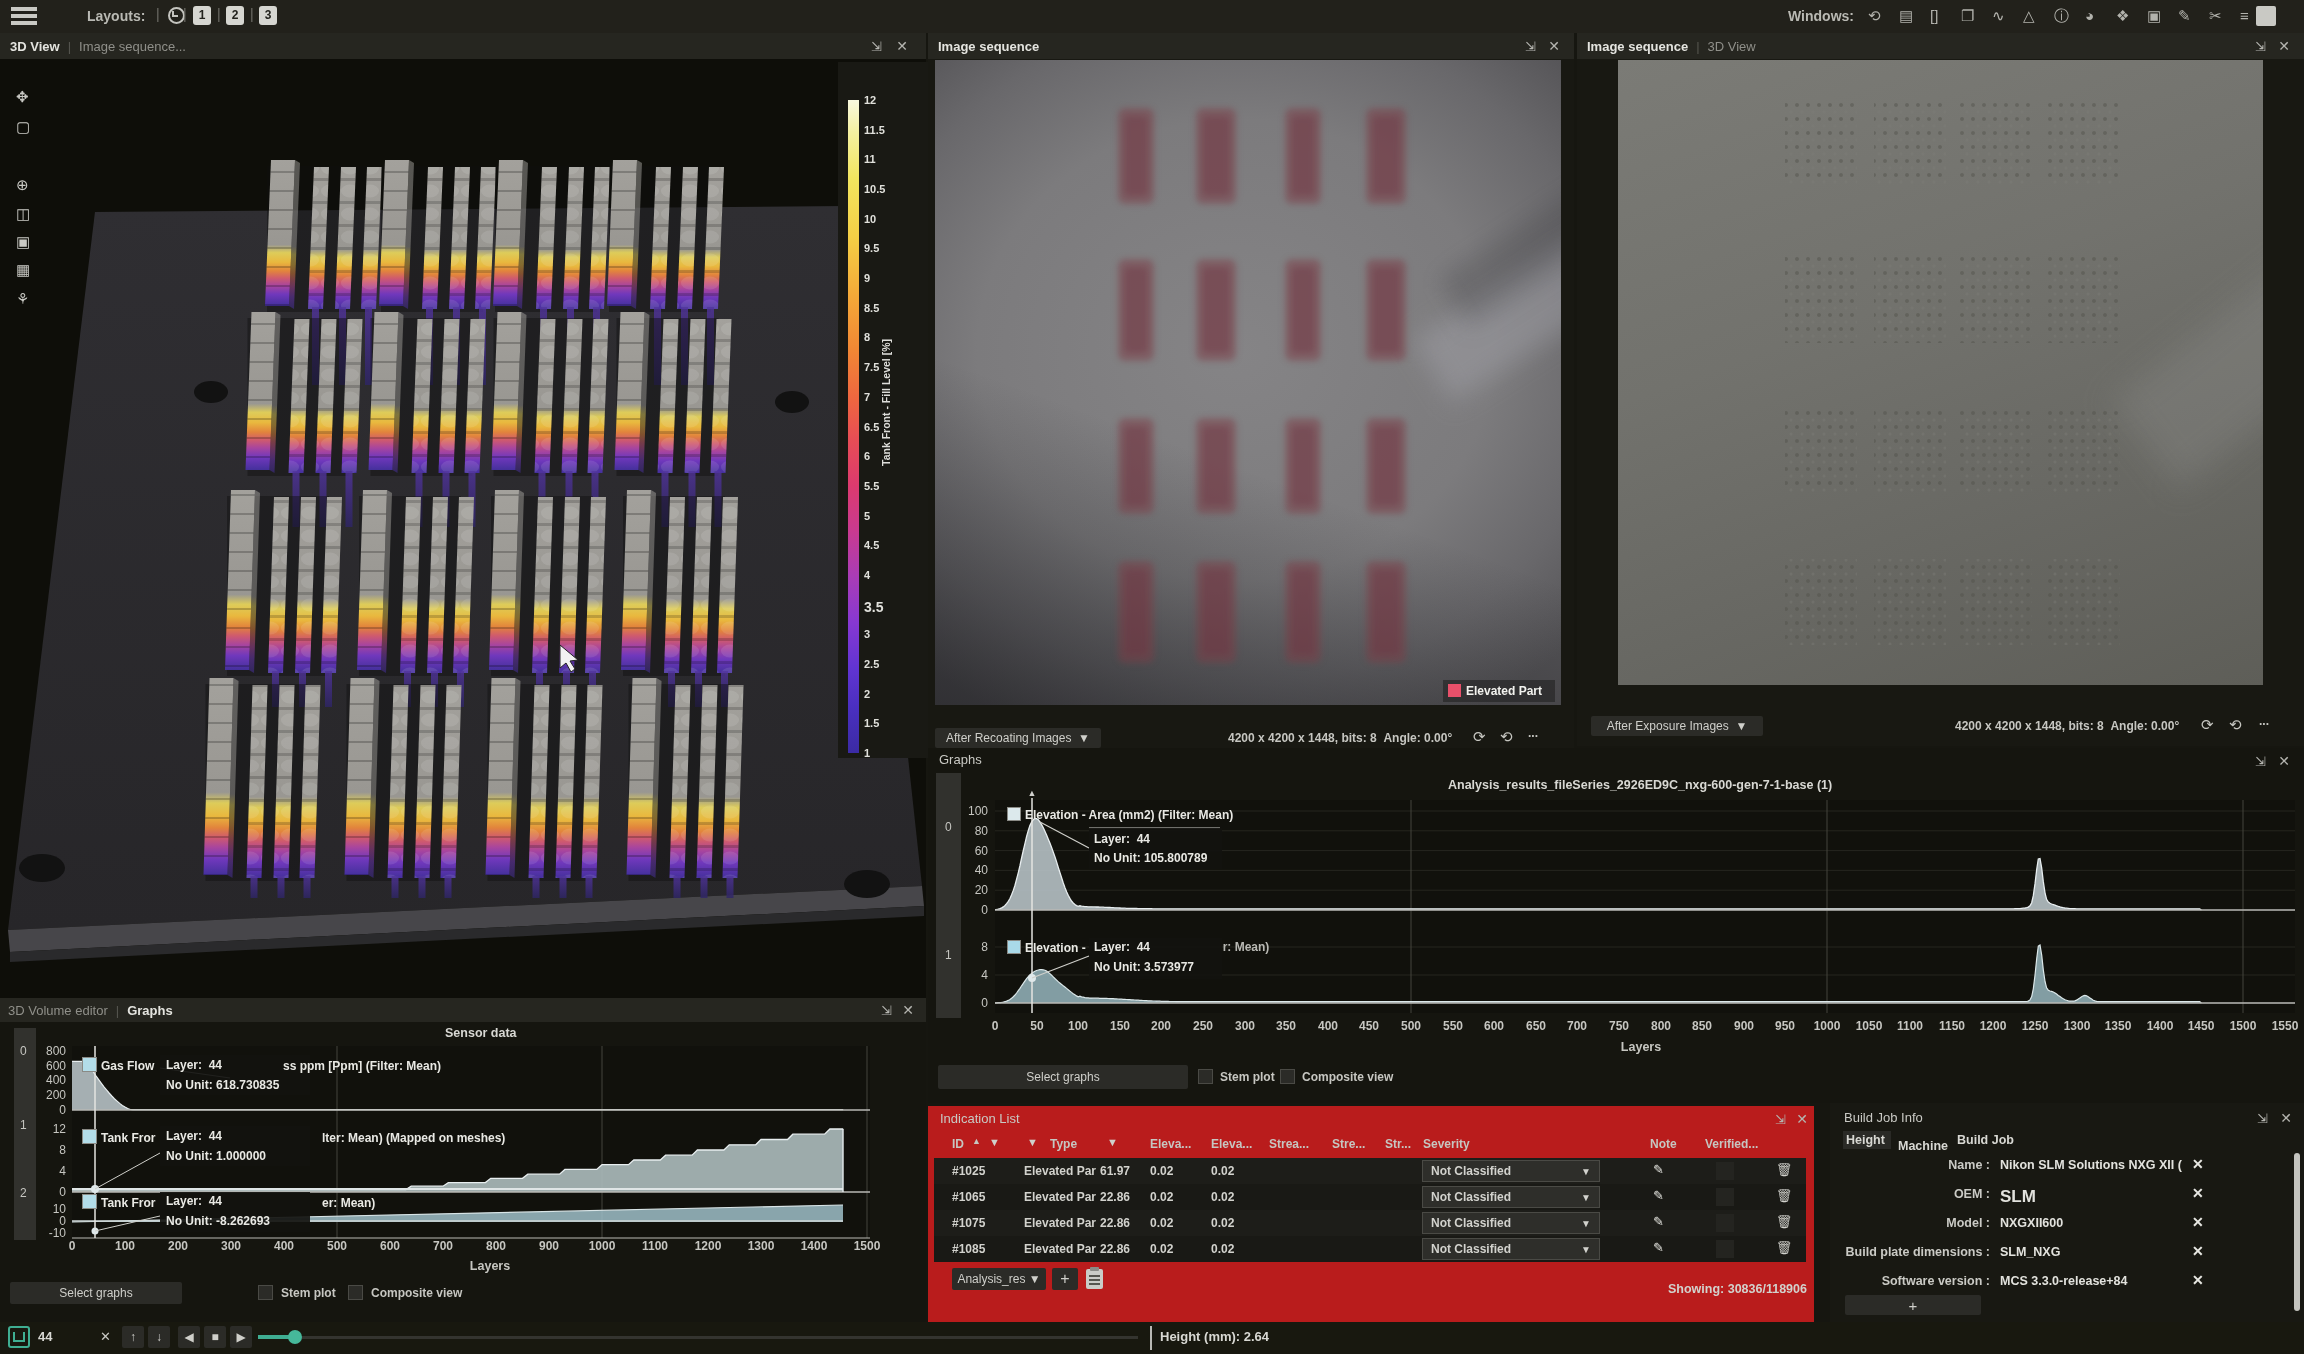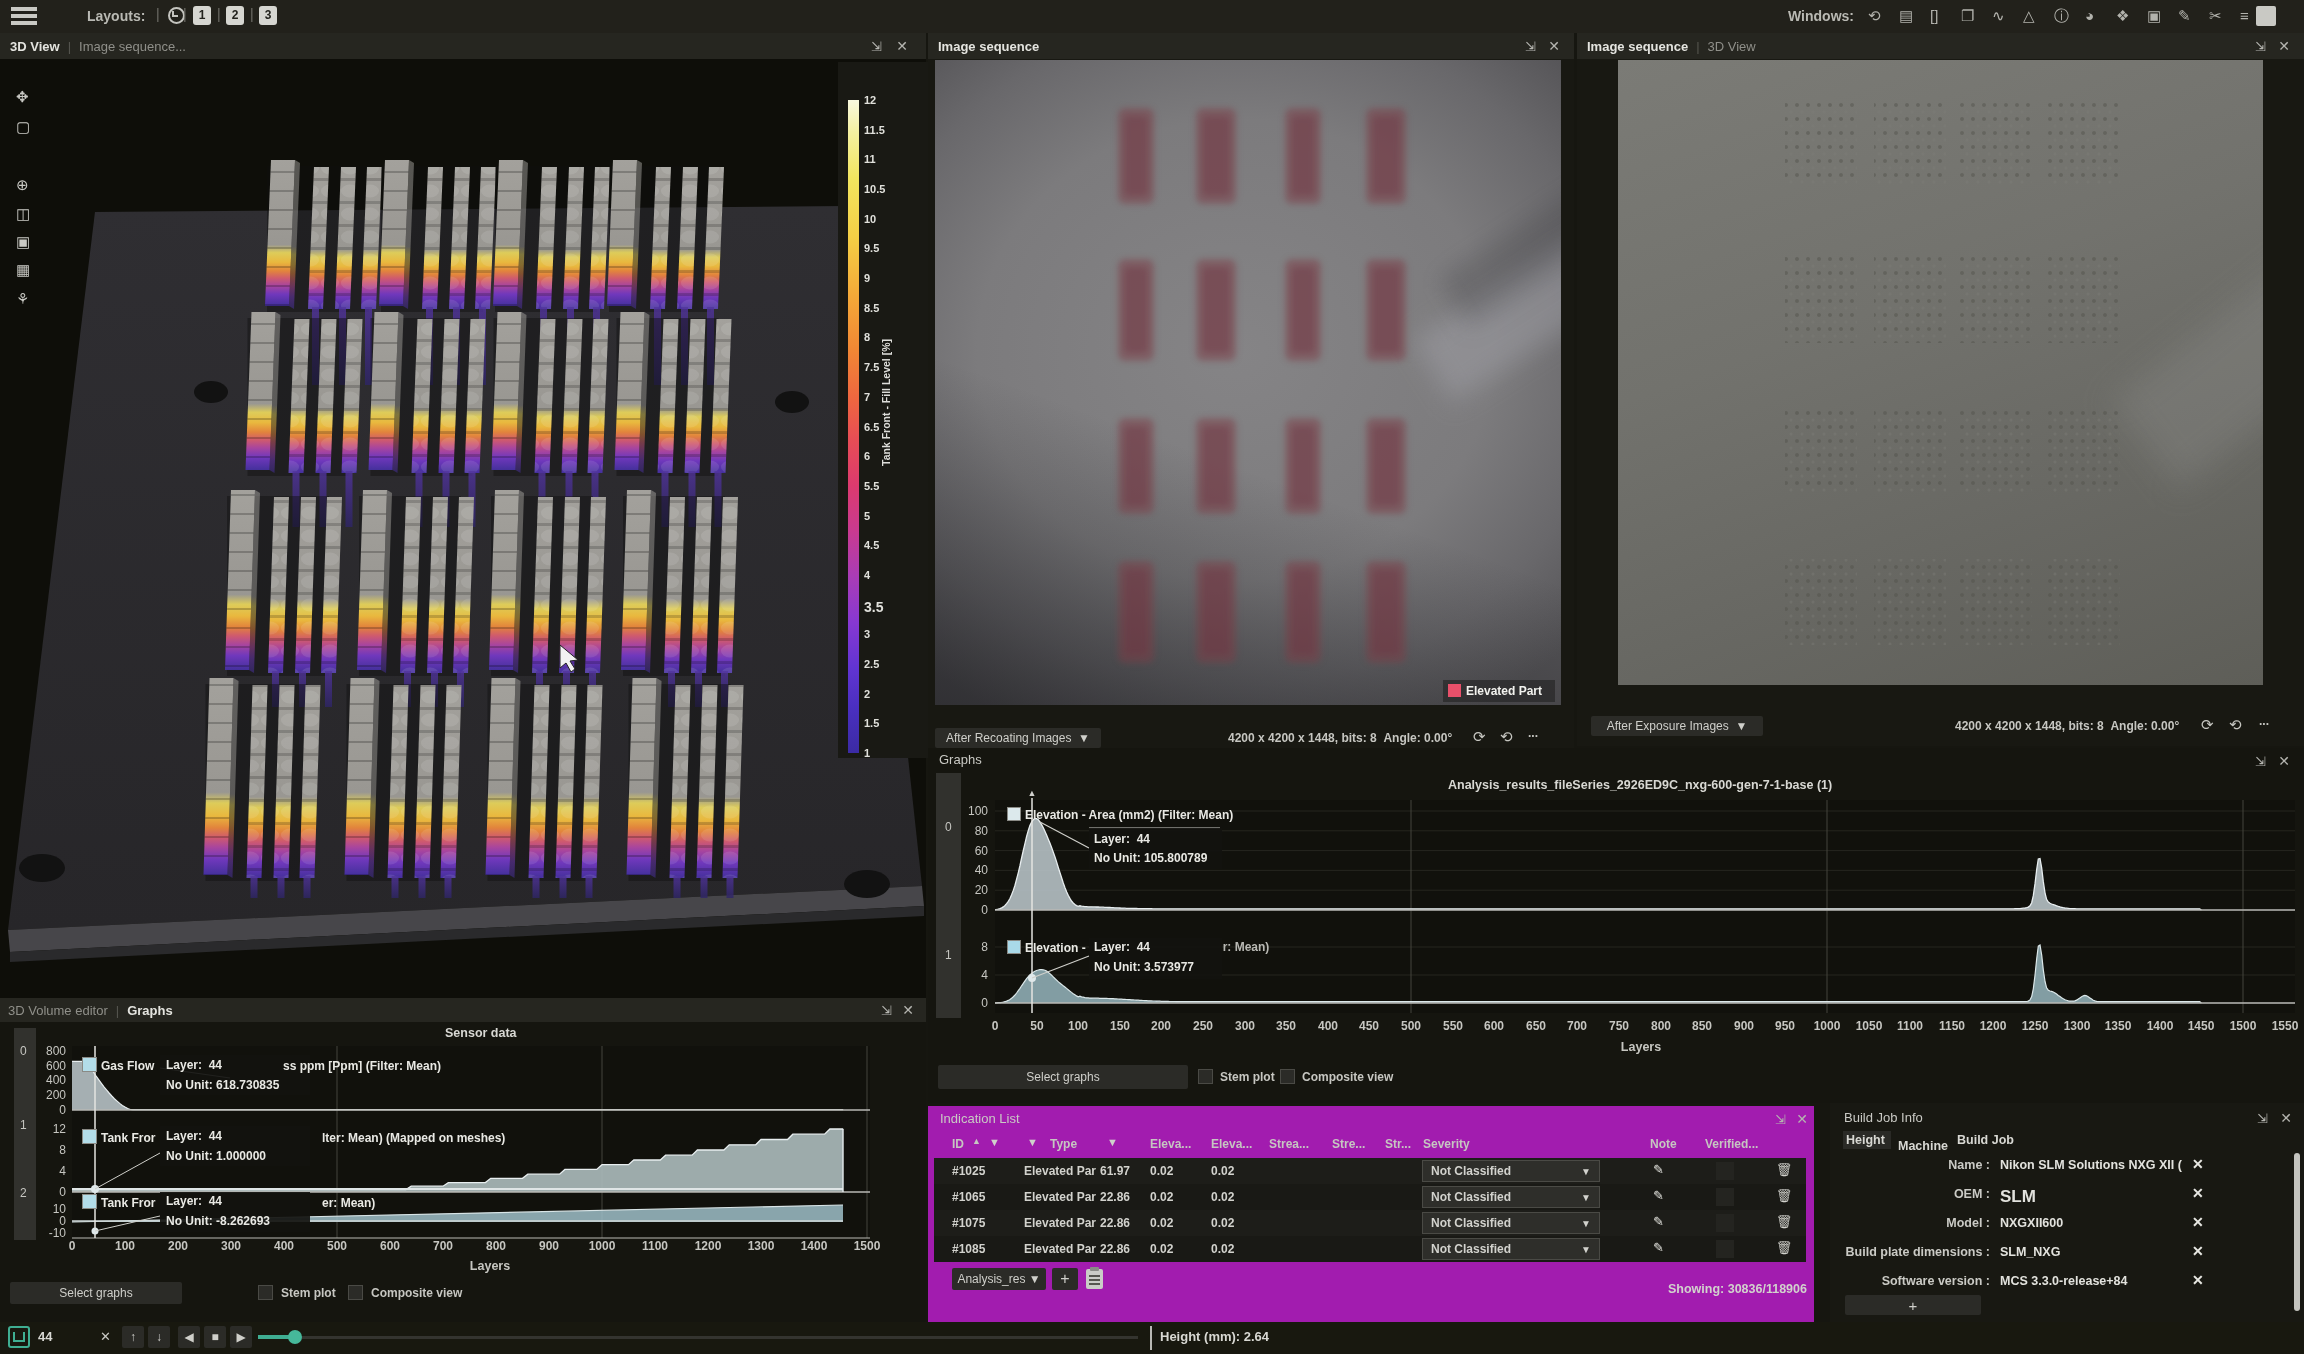--- a/index.html
+++ b/index.html
@@ -613,21 +613,21 @@
  <div class="tt" style="left:166px;top:196px;">Layer:&nbsp;&nbsp;44</div>
  <div class="tt" style="left:166px;top:216px;">No Unit: -8.262693</div>
  <div class="tt" style="left:322px;top:198px;">er: Mean)</div>
  <div class="btn" style="left:10px;top:284px;width:172px;height:22px;">Select graphs</div>
  <div class="chk" style="left:258px;top:287px;"></div>
  <div class="lbl" style="left:281px;top:288px;font-weight:bold;">Stem plot</div>
  <div class="chk" style="left:348px;top:287px;"></div>
  <div class="lbl" style="left:371px;top:288px;font-weight:bold;">Composite view</div>
 </div>
 
-<div class="panel" style="left:928px;top:1106px;width:886px;height:216px;background:#a21caf;">
+<div class="panel" style="left:928px;top:1106px;width:886px;height:216px;background:#b91c1c;">
  <div class="abs" style="left:12px;top:5px;font-size:13px;color:#c9c9c4;">Indication List</div>
  <div class="abs" style="right:28px;top:6px;color:#b5b5b0;font-size:13px;">⇲</div>
  <div class="abs" style="right:6px;top:5px;color:#b5b5b0;font-size:14px;">✕</div>
 <div class="abs" style="left:24px;top:31px;font-size:12px;font-weight:bold;color:#c6c6c1;">ID</div>
     <div class="abs" style="left:122px;top:31px;font-size:12px;font-weight:bold;color:#c6c6c1;">Type</div>
     <div class="abs" style="left:222px;top:31px;font-size:12px;font-weight:bold;color:#c6c6c1;">Eleva...</div>
     <div class="abs" style="left:283px;top:31px;font-size:12px;font-weight:bold;color:#c6c6c1;">Eleva...</div>
     <div class="abs" style="left:341px;top:31px;font-size:12px;font-weight:bold;color:#c6c6c1;">Strea...</div>
     <div class="abs" style="left:404px;top:31px;font-size:12px;font-weight:bold;color:#c6c6c1;">Stre...</div>
     <div class="abs" style="left:457px;top:31px;font-size:12px;font-weight:bold;color:#c6c6c1;">Str...</div>

